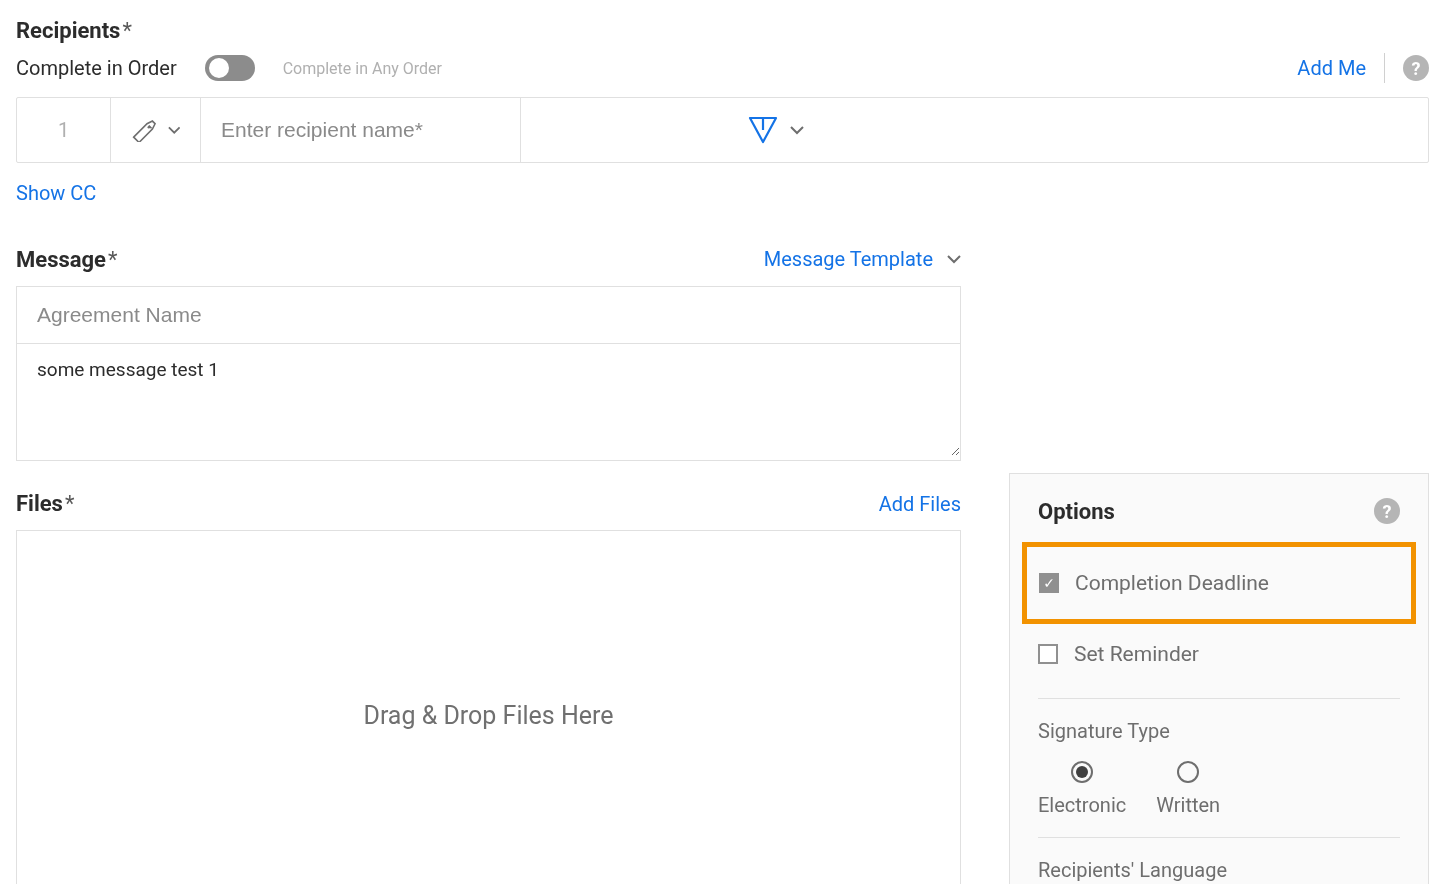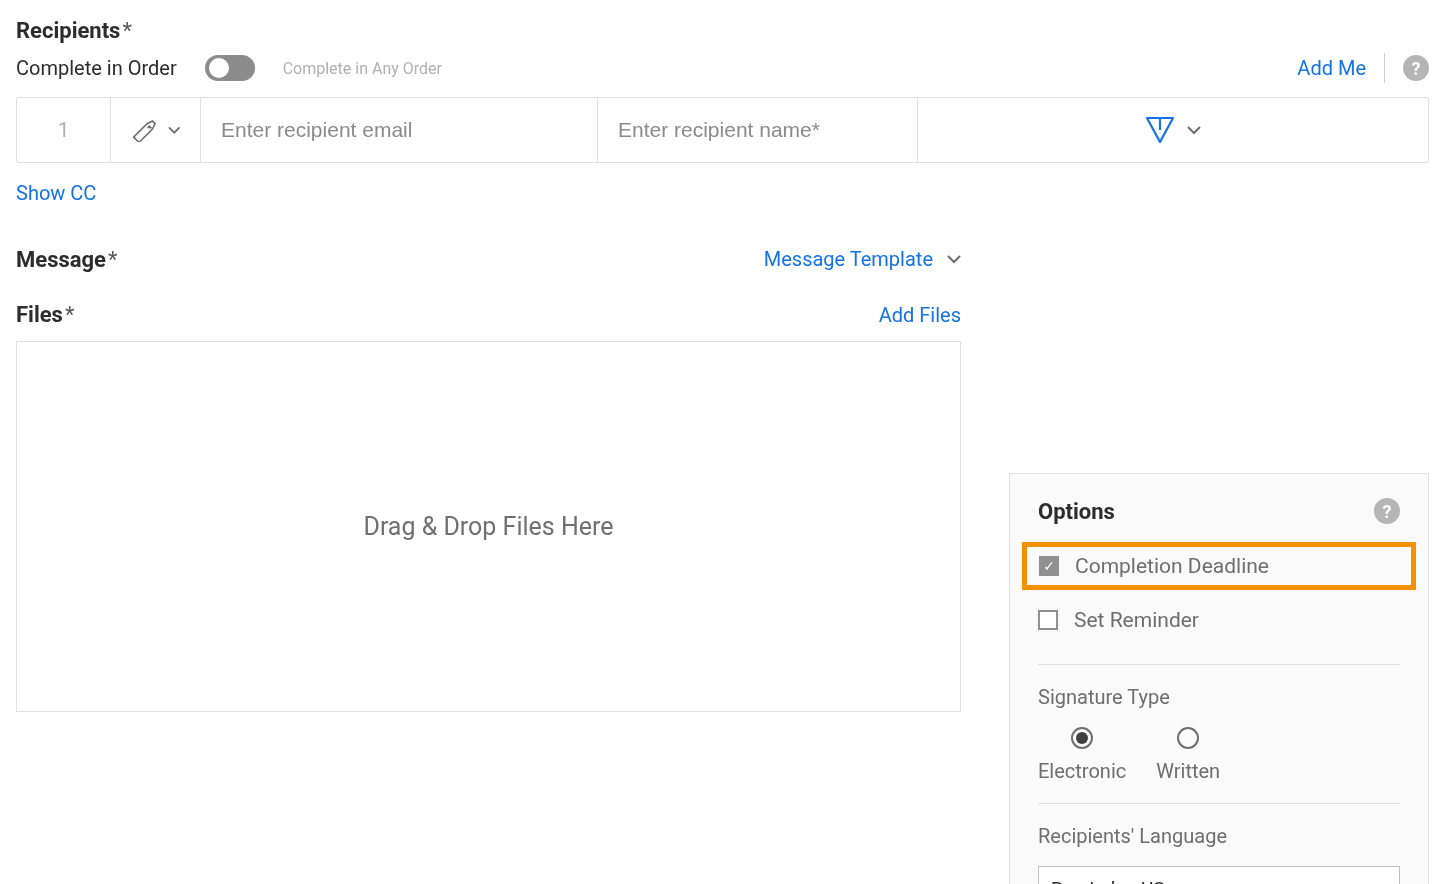--- a/index.html
+++ b/index.html
@@ -130,21 +130,21 @@
       display: flex; justify-content: space-between; align-items: center;
       margin-bottom: 18px;
     }
     .options-title { font-size: 22px; font-weight: 700; }
     .checkbox-row {
       display: flex; align-items: center; gap: 16px;
       font-size: 21px; color: #6e6e6e; padding: 12px 0;
     }
     .checkbox-row.highlighted {
       border: 5px solid #f29200;
-      padding: 7px 12px;
+      padding: 24px 12px;
       margin: 16px -16px 6px -16px;
     }
     .cb {
       width: 20px; height: 20px; border: 2px solid #909090;
       display: flex; align-items: center; justify-content: center;
       background: #fff;
     }
     .cb.checked { background: #909090; }
     .cb.checked::after { content: "✓"; color: #fff; font-size: 14px; line-height: 1; }
     .opt-divider { height: 1px; background: #e0e0e0; margin: 20px 0; }
@@ -193,23 +193,20 @@
 <div class="recipient-row">
   <div class="recipient-cell cell-num">1</div>
   <div class="recipient-cell cell-role">
     <svg class="pen-nib" viewBox="0 0 32 24">
       <path d="M3 20 L18 5 L24 2 L27 5 L24 11 L9 26 Z M20 7 L23 10" fill="none" stroke="#6e6e6e" stroke-width="1.8"></path>
       <circle cx="20" cy="9" r="1.4" fill="#6e6e6e"></circle>
     </svg>
     <svg class="chevron-svg" viewBox="0 0 14 10">
         <path d="M1 2 L7 8 L13 2" fill="none" stroke="#6e6e6e" stroke-width="2"></path>
       </svg>
-  </div>
-  <div class="recipient-cell cell-email">
-    <input type="text" class="text-input" placeholder="Enter recipient email" style="">
   </div>
   <div class="recipient-cell cell-name">
     <input type="text" class="text-input" placeholder="Enter recipient name*" style="">
   </div>
   <div class="recipient-cell cell-delivery">
     <svg class="send-icon" viewBox="0 0 30 28">
       <path d="M15 2 L28 2 L15 26 L2 2 L15 2 L15 14" fill="none" stroke="#1473e6" stroke-width="2.2" stroke-linejoin="round"></path>
     </svg>
     <svg class="chevron-svg" viewBox="0 0 14 10">
         <path d="M1 2 L7 8 L13 2" fill="none" stroke="#6e6e6e" stroke-width="2"></path>
@@ -227,20 +224,24 @@
         <div class="section-title">
           <span>Message</span><span class="asterisk">*</span>
         </div>
         <div class="msg-template">
           <span class="link-blue">Message Template</span>
           <svg class="chevron-svg" viewBox="0 0 14 10">
               <path d="M1 2 L7 8 L13 2" fill="none" stroke="#6e6e6e" stroke-width="2"></path>
             </svg>
         </div>
       </div>
+      <div class="msg-box">
+        <input type="text" class="agreement-name" placeholder="Agreement Name" style="">
+        <textarea class="msg-body" style="">some message test 1</textarea>
+      </div>
     </div>
 
     <div class="files-section">
       <div class="section-header">
         <div class="section-title">
           <span>Files</span><span class="asterisk">*</span>
         </div>
         <span class="link-blue">Add Files</span>
       </div>
       <div class="dropzone">

